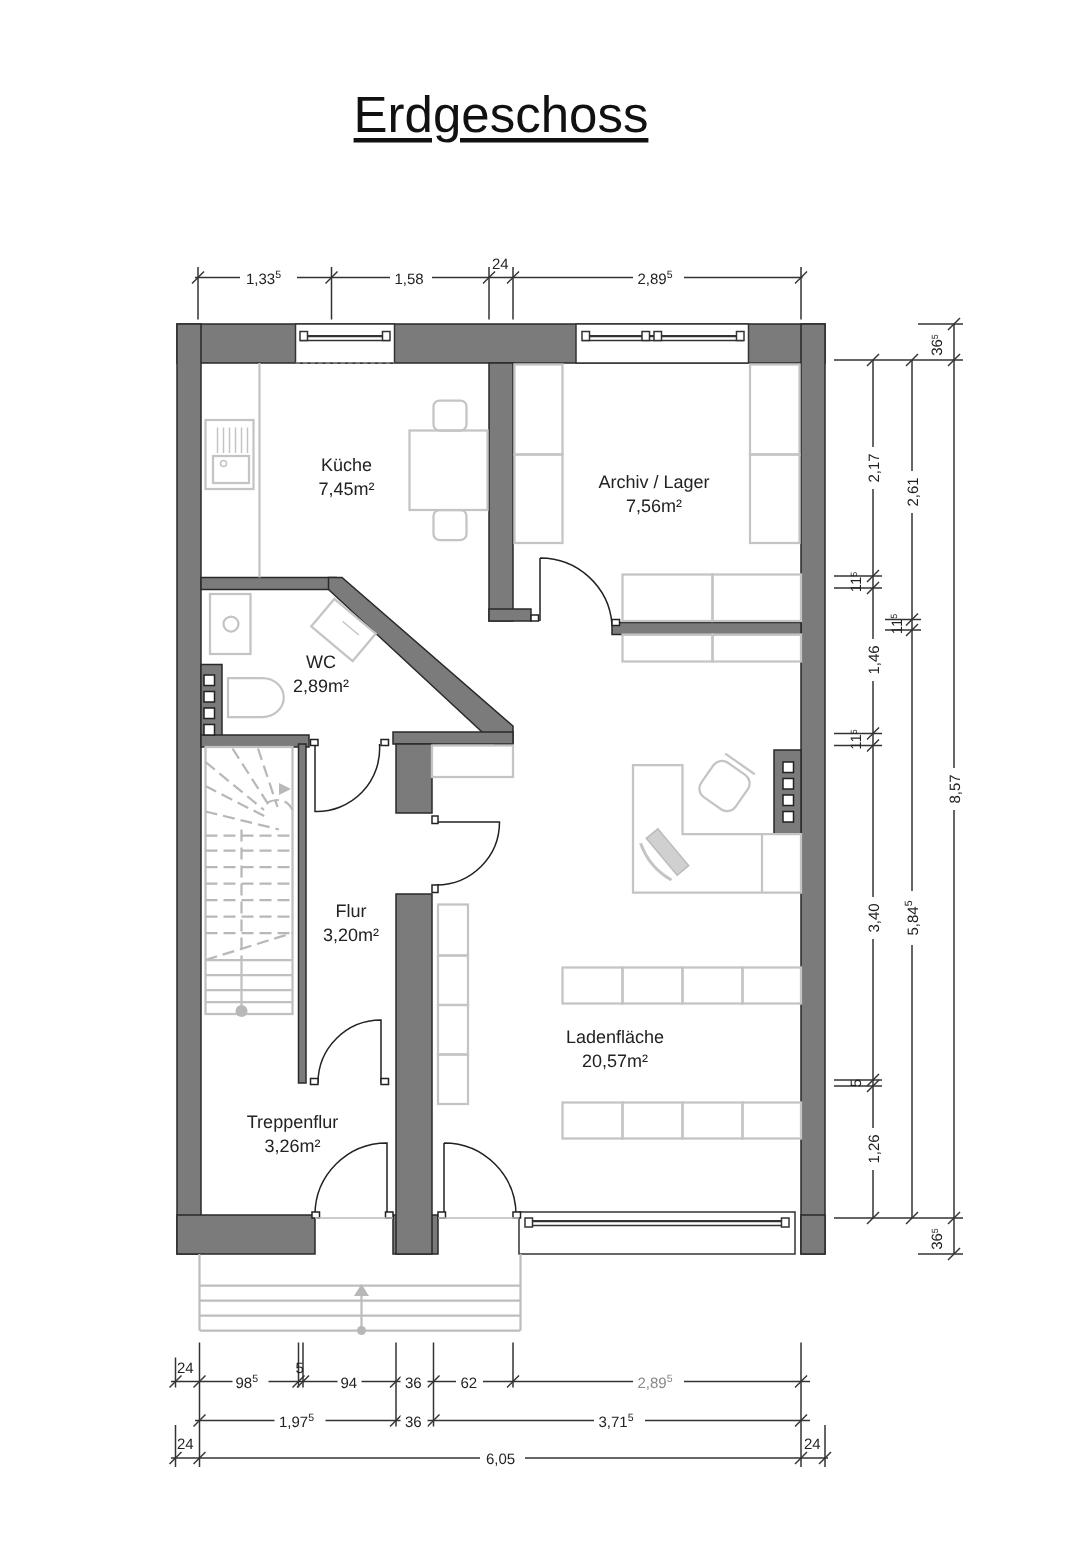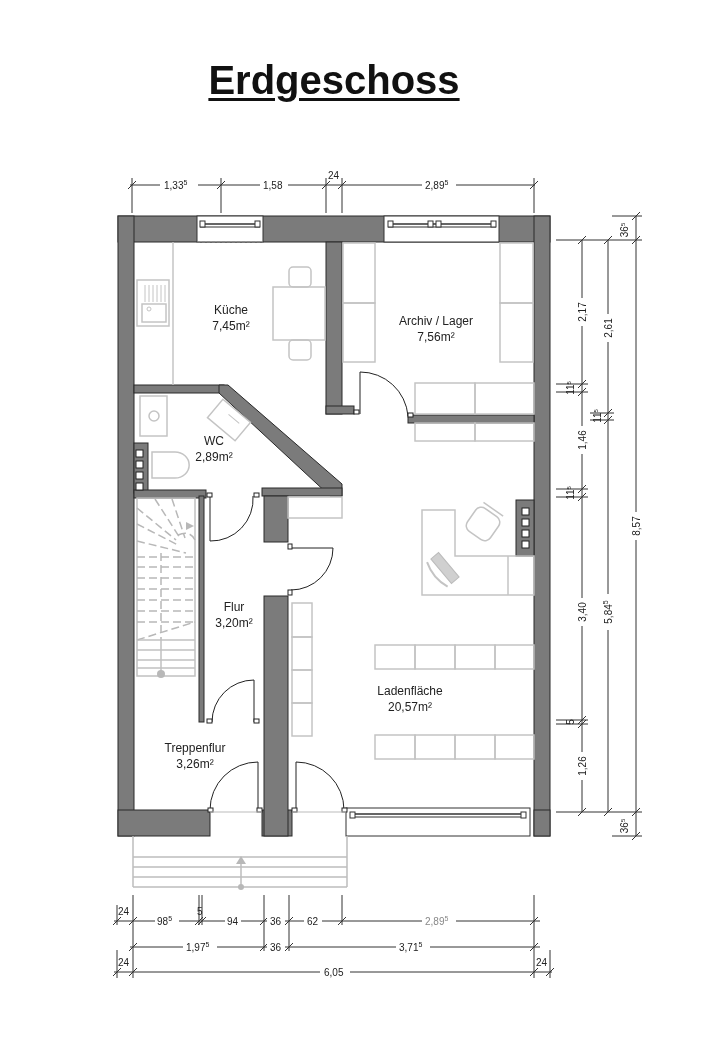--- a/index.html
+++ b/index.html
@@ -1,17 +1,17 @@
 <!DOCTYPE html>
 <html><head>
   <meta charset="utf-8">
   <style>
     html, body { margin: 0; padding: 0; background: #ffffff; }
     body { width: 720px; height: 1045px; position: relative; overflow: hidden; font-family: "Liberation Sans", sans-serif; }
-    .title { position: absolute; left: 0; top: 58px; width: 668px; text-align: center; font-family: "Liberation Sans", sans-serif; font-weight: bold; font-size: 40px; color: #111; }
+    .title { position: absolute; left: 0; top: 58px; width: 668px; text-align: center; font-family: "Liberation Sans", sans-serif; font-weight: normal; font-size: 34px; color: #111; }
     .title span { text-decoration: underline; text-decoration-thickness: 3px; text-underline-offset: 4px; }
     svg { position: absolute; left: 0; top: 0; }
     .wall { fill: #7b7b7b; stroke: #2a2a2a; stroke-width: 1; }
     .furn { fill: none; stroke: #c4c4c4; stroke-width: 1.5; }
     .door { fill: none; stroke: #222; stroke-width: 1; }
     .dim { stroke: #333; stroke-width: 1; fill: none; }
     .dimtxt { font-family: "Liberation Sans", sans-serif; font-size: 10px; fill: #222; }
     .room { font-family: "Liberation Sans", sans-serif; font-size: 12px; fill: #222; text-anchor: middle; }
     .stair { stroke: #c0c0c0; stroke-width: 1.5; fill: none; }
     .stairdash { stroke: #b8b8b8; stroke-width: 1.5; stroke-dasharray: 8 4; fill: none; }

